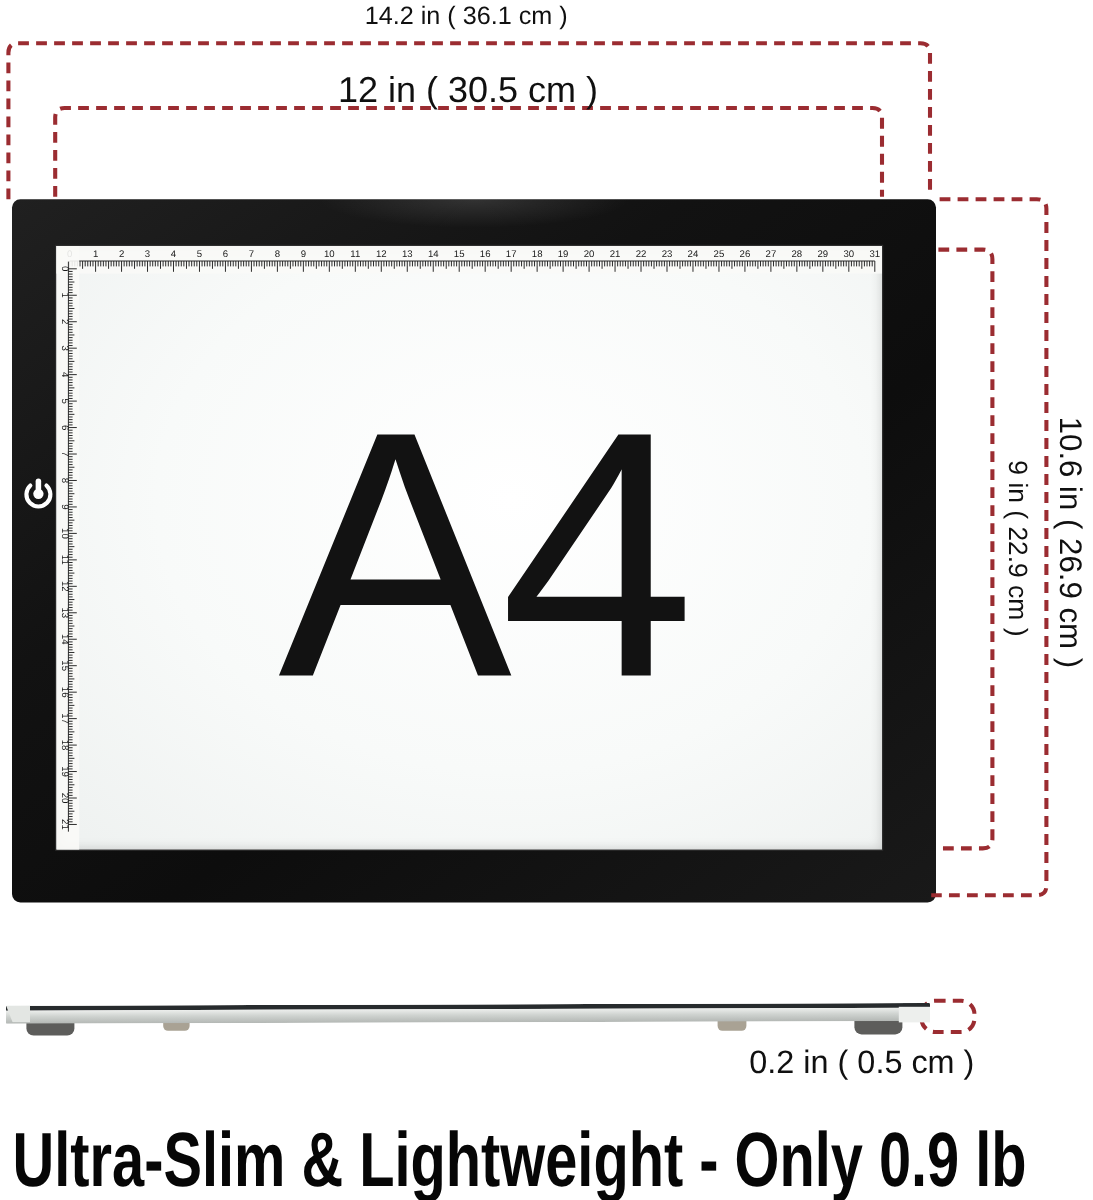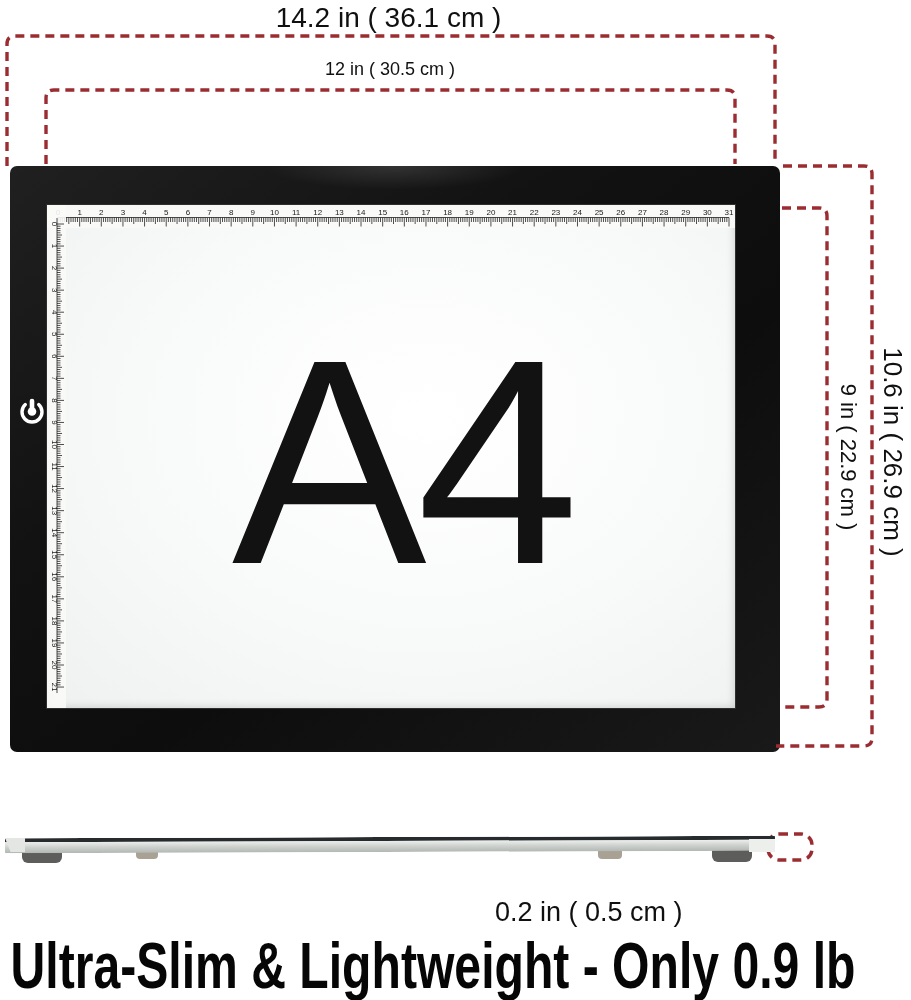--- a/index.html
+++ b/index.html
@@ -35,25 +35,25 @@
     position:absolute;left:19px;top:23px;right:0;bottom:0;
     display:flex;align-items:center;justify-content:center;
     font-size:292px;font-weight:normal;letter-spacing:-10px;color:#121212;line-height:1;
     padding-bottom:12px;
   }
   .power{position:absolute;left:7px;top:229px;}
   
   .dims-svg{position:absolute;left:0;top:0;pointer-events:none;}
   .dim-path{fill:none;stroke:var(--dimension-line);stroke-width:3.4;stroke-dasharray:9 6;}
   .dim-label{position:absolute;color:#101010;white-space:nowrap;}
-  .lbl-outer-width{left:2px;top:2px;width:773px;text-align:center;font-size:28px;}
-  .lbl-inner-width{left:45px;top:59px;width:690px;text-align:center;font-size:18px;}
+  .lbl-outer-width{left:2px;top:2px;width:773px;text-align:center;font-size:21px;}
+  .lbl-inner-width{left:45px;top:59px;width:690px;text-align:center;font-size:30px;}
   .lbl-outer-height{left:892px;top:452px;font-size:26px;transform:translate(-50%,-50%) rotate(90deg);}
   .lbl-inner-height{left:848px;top:457px;font-size:22px;transform:translate(-50%,-50%) rotate(90deg);}
-  .lbl-thickness{left:495px;top:897px;width:317px;font-size:27px;}
+  .lbl-thickness{left:495px;top:870px;width:317px;text-align:right;font-size:27px;}
   
   .side-bar{
     position:absolute;left:5px;top:837px;width:770px;height:15px;
     background:linear-gradient(#eceeec 0%,#cfd3d0 45%,#b3b7b4 100%);
     border-top:4px solid #272b2d;box-sizing:border-box;border-radius:1px;
     transform:rotate(-0.18deg);
   }
   .side-cap-left{position:absolute;left:5px;top:838px;width:20px;height:14px;background:#e3e6e3;
     clip-path:polygon(0 0,100% 0,100% 100%,28% 100%);}
   .side-cap-right{position:absolute;left:749px;top:839px;width:26px;height:13px;background:#edefed;}

